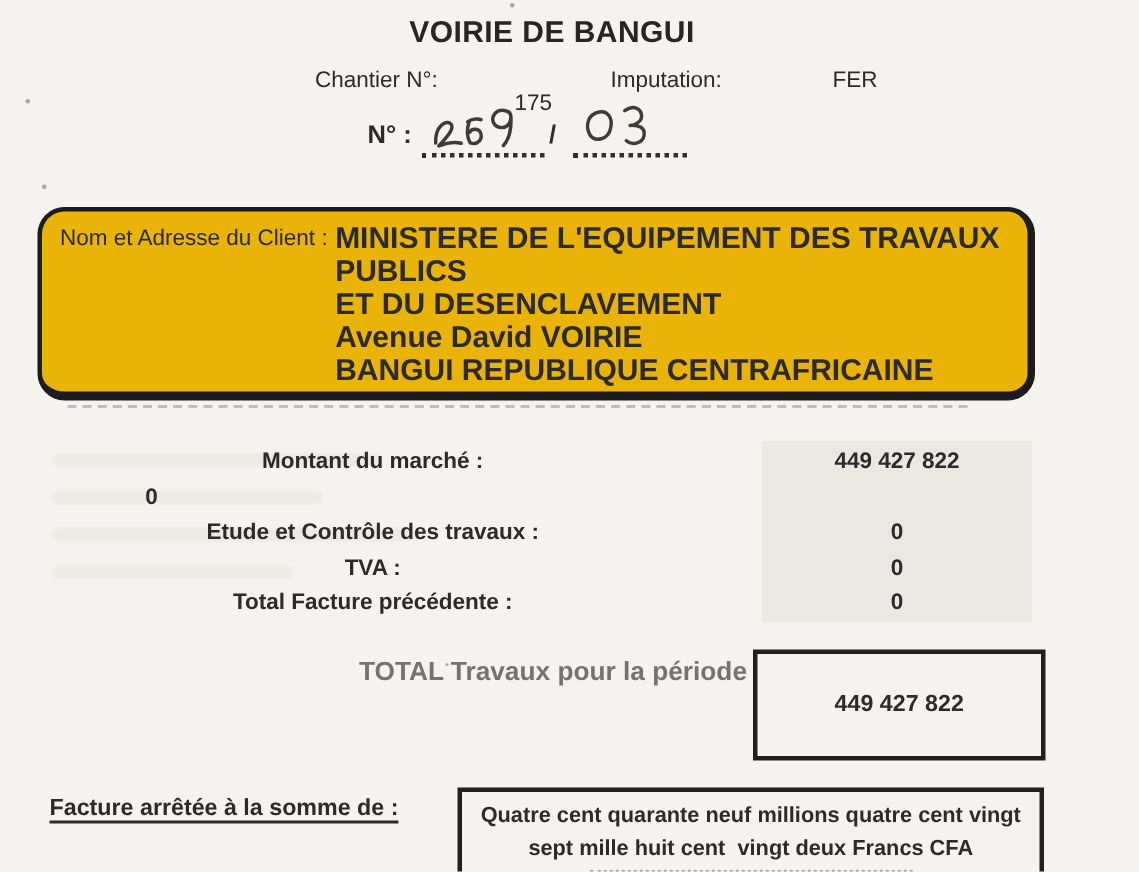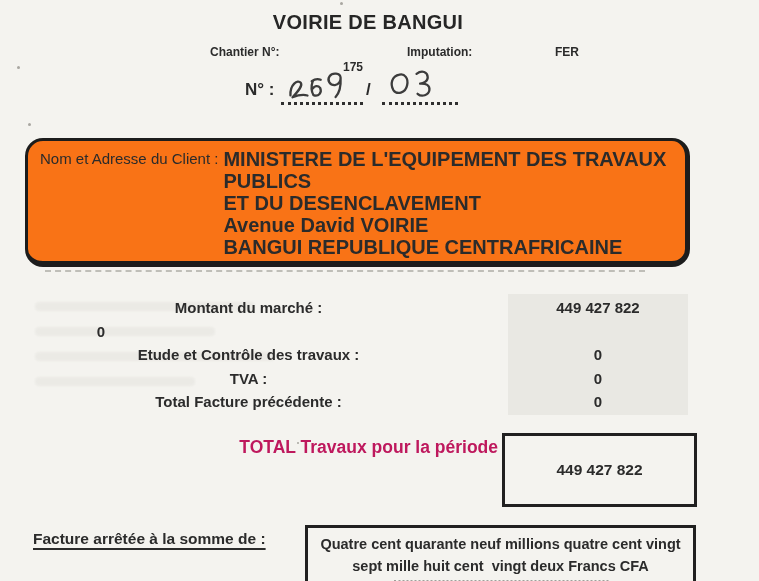--- a/index.html
+++ b/index.html
@@ -11,21 +11,21 @@
     position:relative;
   }
   #doc{position:relative;width:703px;height:581px;overflow:hidden;}
 
   
   .title{
     position:absolute;left:0;top:11px;width:736px;
     text-align:center;font-size:20px;font-weight:bold;
     letter-spacing:.3px;color:#262626;
   }
-  .hdr-span{position:absolute;top:45px;font-size:12px;font-weight:bold;white-space:nowrap;}
+  .hdr-span{position:absolute;top:45px;font-size:15px;font-weight:normal;white-space:nowrap;}
   .h-chantier-label{left:210px;}
   .h-chantier-value{left:343px;margin-top:15px;}
   .h-imputation-label{left:407px;}
   .h-imputation-value{left:539px;margin-left:16px;}
 
   .numero-label{position:absolute;left:245px;top:80px;font-size:17px;font-weight:bold;}
   .numero-slash{position:absolute;left:366px;top:80px;font-size:17px;font-weight:bold;}
   .dotline{position:absolute;top:78px;height:24px;border-bottom:3px dotted #2f2f2f;}
   .dot1{left:281px;width:82px;}
   .dot2{left:382px;width:76px;}
@@ -34,21 +34,21 @@
   .hw-1{left:286px;top:69px;}
   .hw-2{left:387px;top:67px;}
   .hw path{stroke:#3c3c3c;stroke-width:2.3;fill:none;stroke-linecap:round;stroke-linejoin:round;}
 
   
   .client-box{
     position:absolute;left:25px;top:138px;width:665px;height:129px;
     box-sizing:border-box;
     border:3px solid #1c1c1c;border-right-width:5px;border-bottom-width:6px;
     border-radius:18px;
-    background:#f97316;
+    background:#eab308;
     display:flex;align-items:flex-start;
     padding:7px 8px 0 12px;
   }
   .client-label{font-size:15px;white-space:nowrap;margin-right:5px;line-height:22px;}
   .client-address{font-weight:bold;font-size:20px;line-height:22px;}
 
   
   .shadow-bleed{position:absolute;left:45px;top:270px;width:600px;border-top:2px dashed #b3b1ab;opacity:.8;}
   .ghost{position:absolute;background:#e4e3de;opacity:.55;filter:blur(1px);height:9px;border-radius:4px;}
   .g1{left:35px;top:302px;width:220px;}
@@ -64,21 +64,21 @@
   
   .value-band{position:absolute;left:508px;top:294px;width:180px;height:121px;background:#e9e8e3;}
   .summary{position:absolute;left:0;top:296px;width:759px;}
   .srow{display:flex;height:23.5px;line-height:23.5px;font-size:15px;font-weight:bold;}
   .srow .lbl{flex:0 0 497px;text-align:center;white-space:nowrap;}
   .srow .val{margin-left:11px;width:180px;text-align:center;}
 
   
   .total-label{
     position:absolute;left:0;top:437px;width:498px;text-align:right;
-    font-size:17.5px;font-weight:bold;white-space:nowrap;color:#be185d;
+    font-size:17.5px;font-weight:bold;white-space:nowrap;color:#737373;
   }
   .total-box{
     position:absolute;left:502px;top:433px;width:195px;height:74px;
     box-sizing:border-box;border:3px solid #202020;
     display:flex;align-items:center;justify-content:center;
     font-size:15.5px;font-weight:bold;
   }
 
   
   .facture-label{

